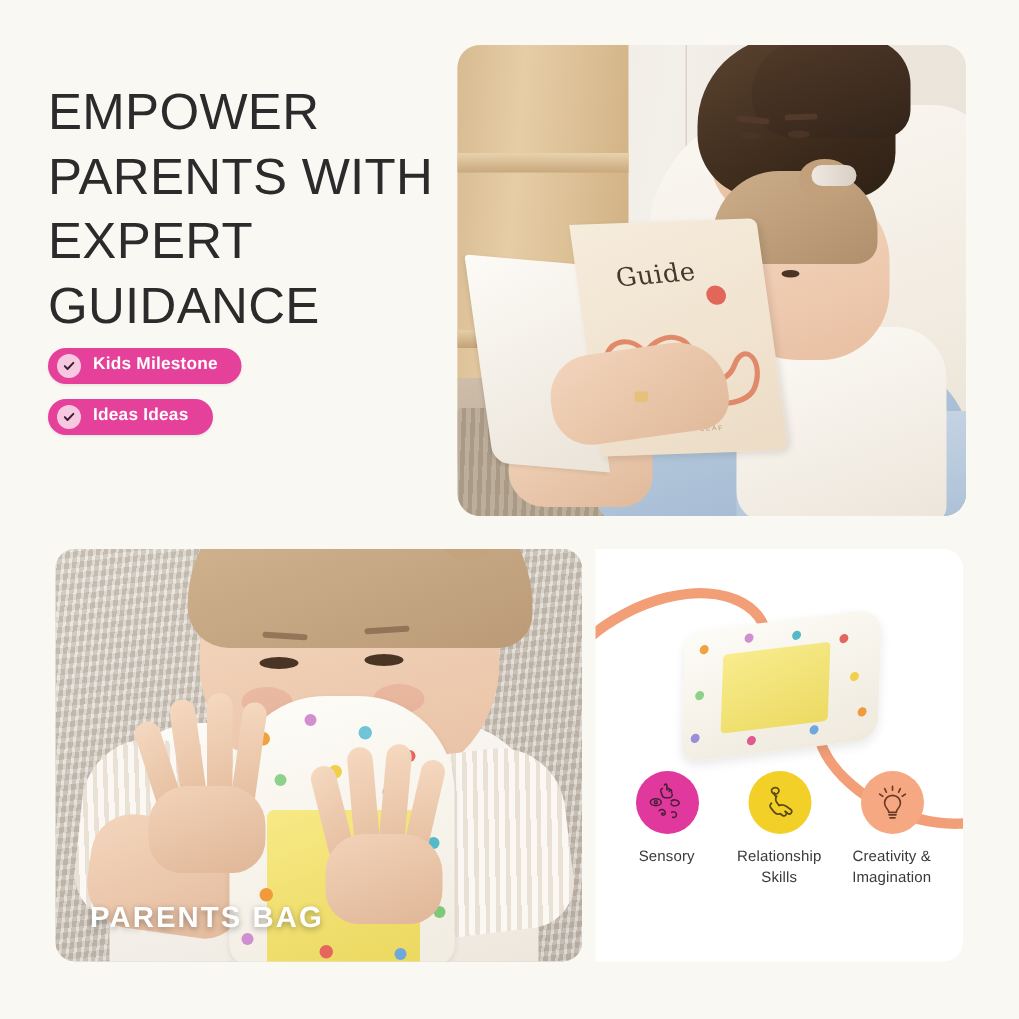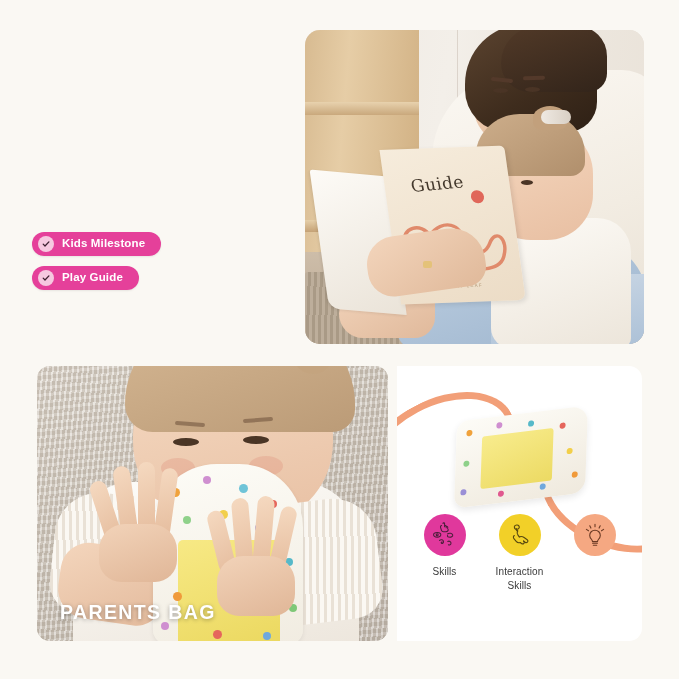--- a/index.html
+++ b/index.html
@@ -302,40 +302,44 @@
   .pr-label{
     margin-top:9px;font-size:10px;line-height:1.35;color:#3a3a3a;
     text-align:center;letter-spacing:.1px;
   }
 </style>
 </head>
 <body>
 
 <div class="stage">
 
+  <h1 class="headline">EMPOWER
+PARENTS WITH
+EXPERT
+GUIDANCE</h1>
 
   <div class="pills">
 
     <div class="pill">
       <span class="pill-check">
         <svg width="10" height="10" viewBox="0 0 10 10">
             <path d="M2.2 5.1 L4 7 L7.9 2.9" fill="none" stroke="#3c2030" stroke-width="1.3" stroke-linecap="round" stroke-linejoin="round"></path>
           </svg>
       </span>
       <span class="pill-label">Kids Milestone</span>
     </div>
 
 
     <div class="pill">
       <span class="pill-check">
         <svg width="10" height="10" viewBox="0 0 10 10">
             <path d="M2.2 5.1 L4 7 L7.9 2.9" fill="none" stroke="#3c2030" stroke-width="1.3" stroke-linecap="round" stroke-linejoin="round"></path>
           </svg>
       </span>
-      <span class="pill-label">Play Guide</span>
+      <span class="pill-label">Ideas Ideas</span>
     </div>
 
   </div>
 
   <div class="photo-top">
     <div class="pt-wall"></div>
     <div class="pt-panel" style="left:96px"></div>
     <div class="pt-panel" style="left:152px"></div>
     <div class="pt-panel" style="left:206px"></div>
     <div class="pt-shelf"></div>
@@ -460,43 +464,44 @@
         <div class="pr-circle" style="background:#e0389c">
           <svg width="30" height="30" viewBox="0 0 30 30" fill="none" stroke="#4a1f3a" stroke-width="1.05" stroke-linecap="round" stroke-linejoin="round">
             <path d="M13 3.5c0-1 1.6-1 1.6 0v3.2M14.6 6.3c0-1 1.6-1 1.6 0v1.4M16.2 7.1c0-.9 1.5-.9 1.5 0v1.5M11.6 5.6c-.9.2-1.3 1.1-1 2l.8 2.6c.3 1 1.2 1.6 2.2 1.6h2.4c1.2 0 2.2-1 2.2-2.2"></path>
             <ellipse cx="7.2" cy="14.8" rx="3.6" ry="2.3"></ellipse>
               <circle cx="7.2" cy="14.8" r="1"></circle>
             <path d="M17.5 14c1.8-1.3 4.6-.8 5.2.9.5 1.6-1.9 2.6-3.7 2.2-1-.2-1.9-.8-1.5-1.6"></path>
             <path d="M9.5 20.4c1.5-1.4 4-.6 4 1.4 0 1.5-1.3 2-2 1.5-.7-.5-.2-1.4.6-1.2"></path>
             <path d="M17.8 21.5c1.4-.9 3.3.1 3.2 1.7-.1 1.4-1.6 2.2-2.6 1.6"></path>
           </svg>
         </div>
-        <div class="pr-label">Skills</div>
+        <div class="pr-label">Sensory</div>
       </div>
 
       <div class="pr-item">
         <div class="pr-circle" style="background:#f2d028">
           <svg width="30" height="30" viewBox="0 0 30 30" fill="none" stroke="#5a4a10" stroke-width="1.15" stroke-linecap="round" stroke-linejoin="round">
             <path d="M9.4 6.4c1-1.6 3.6-1.9 4.6-.3.9 1.5-.4 3.2-2.1 3.2-1.4 0-2.4-.9-2.5-2.1"></path>
             <path d="M11.3 8.6c-.4 1.2.3 2.2 1.5 2.3"></path>
             <path d="M12.5 10.9c-.6 1.4-.4 3 .5 4.2l1.3 1.8"></path>
             <path d="M14.3 16.9c1.6-.6 3.4-.4 4.8.6l3.1 2.2c.8.6.9 1.7.2 2.4-.6.6-1.6.7-2.3.1l-1.6-1.2"></path>
             <path d="M18.5 21c.8.6 1 1.6.4 2.3-.6.7-1.6.8-2.4.2l-1.4-1"></path>
             <path d="M15.2 22.5c-1.4.5-3 .1-4-1.1l-2.3-2.8c-.8-1-.6-2.4.4-3.1"></path>
           </svg>
         </div>
-        <div class="pr-label">Interaction Skills</div>
+        <div class="pr-label">Relationship Skills</div>
       </div>
 
       <div class="pr-item">
         <div class="pr-circle" style="background:#f5a882">
           <svg width="30" height="30" viewBox="0 0 30 30" fill="none" stroke="#6b3a24" stroke-width="1.1" stroke-linecap="round" stroke-linejoin="round">
             <path d="M15 4.2v2.6M9.8 5.8l1.1 2.3M20.2 5.8l-1.1 2.3M6.4 9.4l2.1 1.4M23.6 9.4l-2.1 1.4"></path>
             <path d="M15 10.2c-3.1 0-5.3 2.4-5.3 5.2 0 1.9 1 3.1 1.9 4.1.6.7.9 1.3.9 2.1h5c0-.8.3-1.4.9-2.1.9-1 1.9-2.2 1.9-4.1 0-2.8-2.2-5.2-5.3-5.2z"></path>
             <path d="M12.6 23.2h4.8M13.3 25.2h3.4"></path>
           </svg>
         </div>
+        <div class="pr-label">Creativity &amp; Imagination</div>
       </div>
 
     </div>
   </div>
 
 </div>
 
 </body></html>

